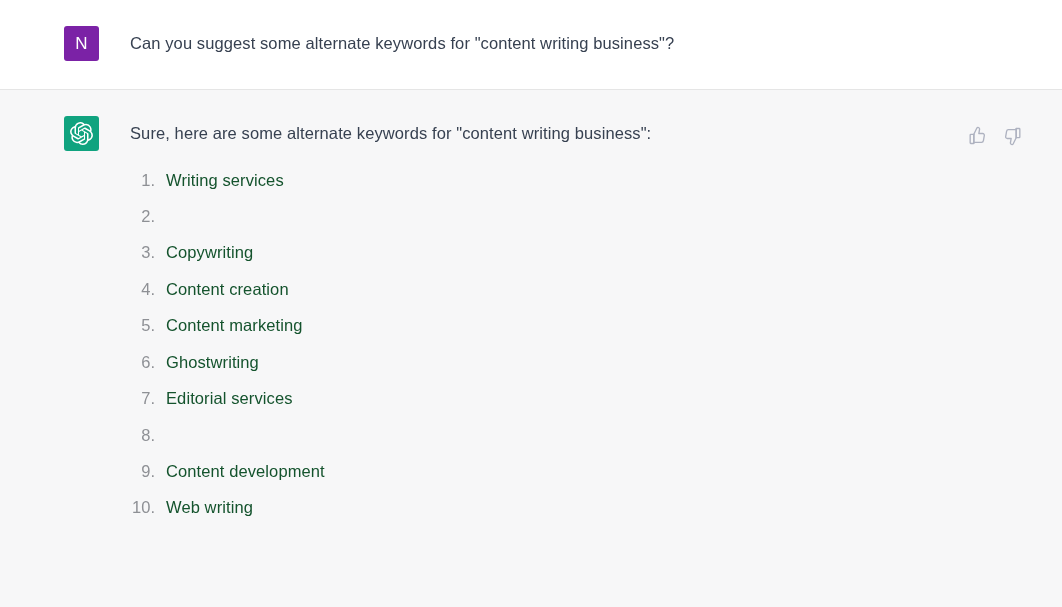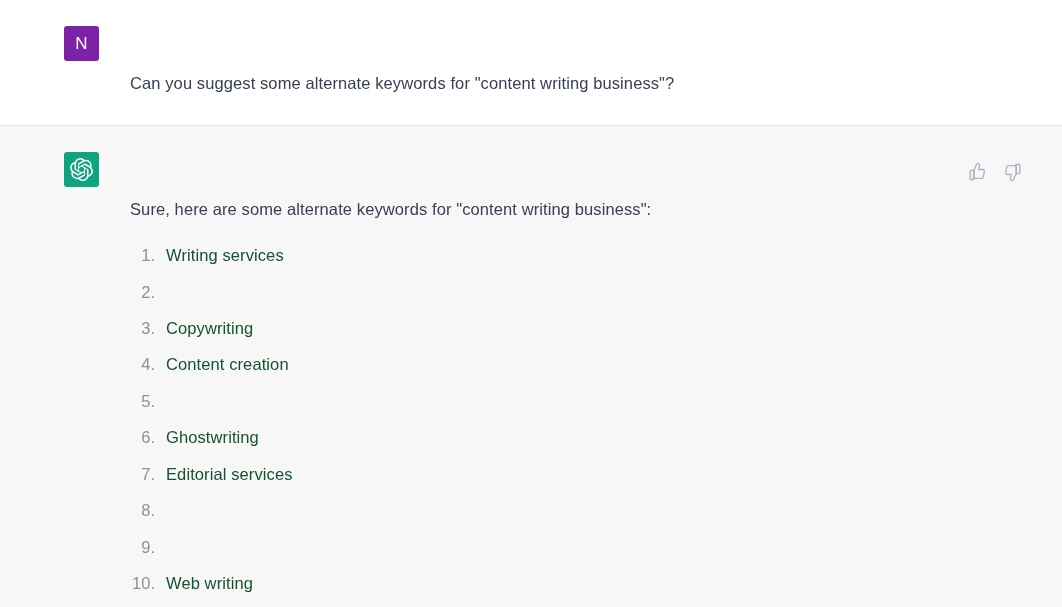--- a/index.html
+++ b/index.html
@@ -62,21 +62,20 @@
   }
   .avatar-assistant svg {
     width: 23px;
     height: 23px;
     display: block;
   }
   .content {
     margin-left: 31px;
     flex: 1;
     min-width: 0;
-    margin-top: 40px;
   }
   .body-text {
     color: #374151;
     font-size: 16.5px;
     line-height: 1.55;
     margin: 0;
     padding-top: 5px;
     letter-spacing: 0.1px;
   }
   .kw-list {
@@ -168,34 +167,36 @@
           <li class="kw-item">
             <span class="kw-num">3.</span>
             <span class="kw-label">Copywriting</span>
           </li>
           <li class="kw-item">
             <span class="kw-num">4.</span>
             <span class="kw-label">Content creation</span>
           </li>
           <li class="kw-item">
             <span class="kw-num">5.</span>
+            <span class="kw-label">Content marketing</span>
           </li>
           <li class="kw-item">
             <span class="kw-num">6.</span>
             <span class="kw-label">Ghostwriting</span>
           </li>
           <li class="kw-item">
             <span class="kw-num">7.</span>
             <span class="kw-label">Editorial services</span>
           </li>
           <li class="kw-item">
             <span class="kw-num">8.</span>
           </li>
           <li class="kw-item">
             <span class="kw-num">9.</span>
+            <span class="kw-label">Content development</span>
           </li>
           <li class="kw-item">
             <span class="kw-num">10.</span>
             <span class="kw-label">Web writing</span>
           </li>
         </ol>
       </div>
       <div class="feedback">
         <span class="fb-btn">
           <svg viewBox="0 0 24 24" aria-hidden="true">

